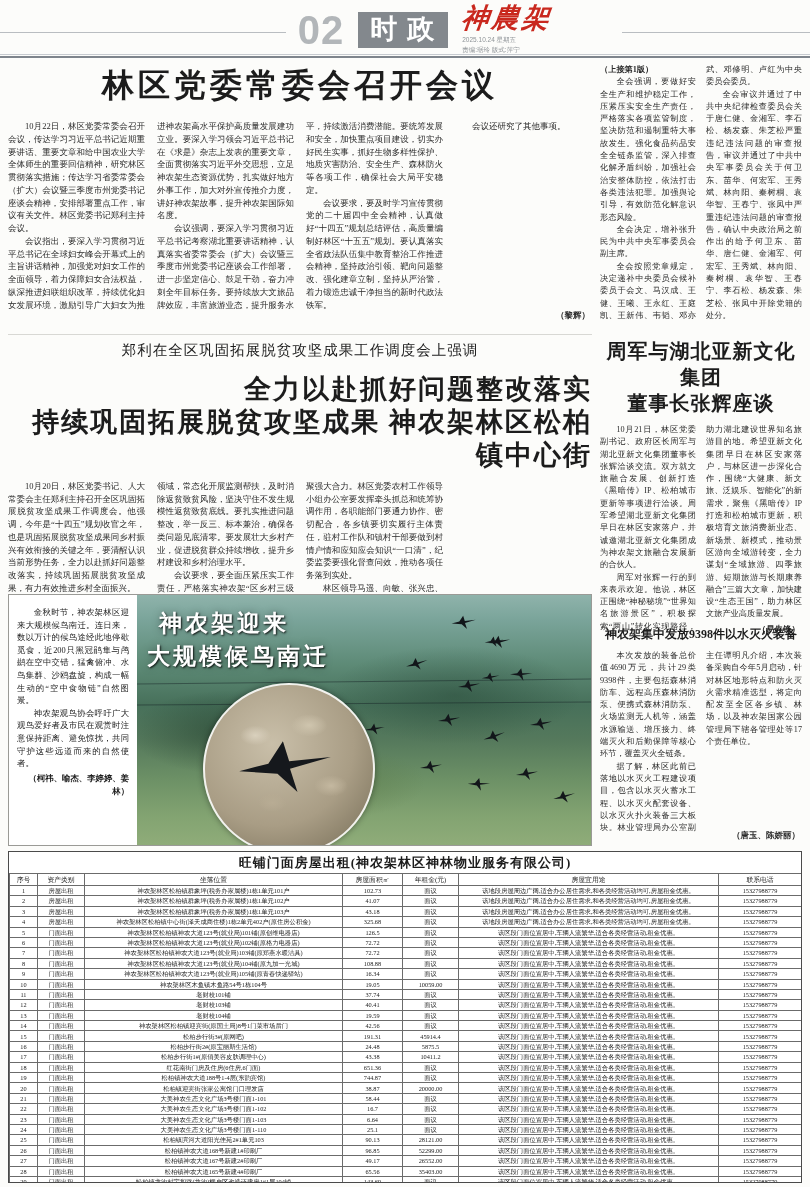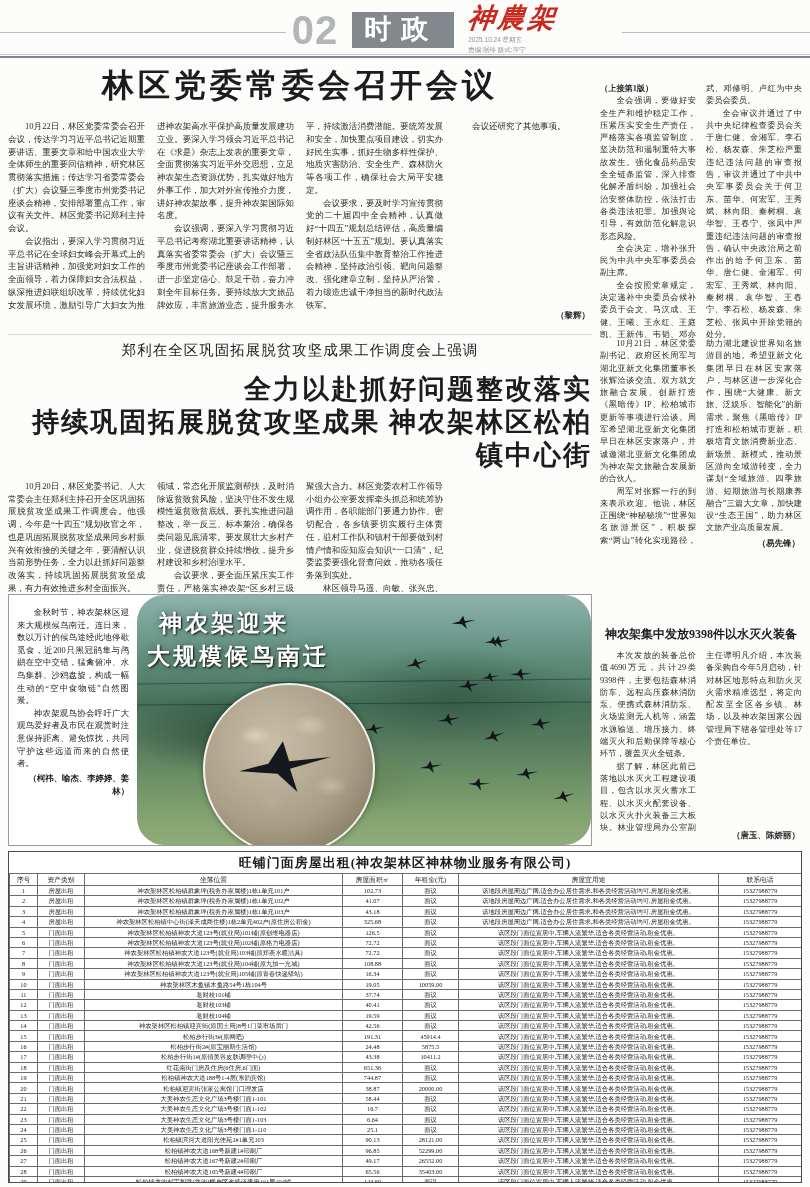--- a/index.html
+++ b/index.html
@@ -5,39 +5,39 @@
   html,body{margin:0;padding:0;background:#e8e8e6;}
   .page{position:relative;width:810px;height:1187px;background:#fcfcfa;margin:0 auto;
         font-family:"Liberation Serif","DejaVu Serif",serif;color:#1c1c1c;overflow:hidden;}
   
   .masthead{position:absolute;top:4px;left:0;right:0;height:52px;display:flex;justify-content:center;align-items:center;gap:14px;}
   .side-line{position:absolute;top:32px;height:1px;background:#b9bdc1;}
   .side-line.l{left:0;width:286px;}
   .side-line.r{right:0;width:188px;}
   .pagenum{font-family:"Liberation Sans","DejaVu Sans",sans-serif;font-size:40px;font-weight:bold;color:#b2b6b9;letter-spacing:1px;margin-left:40px;}
   .section-badge{background:#83888d;color:#fff;font-family:"Liberation Sans","DejaVu Sans",sans-serif;
-        font-size:27px;font-weight:bold;letter-spacing:10px;padding:3px 16px 3px 12px;line-height:1.1;}
+        font-size:27px;font-weight:bold;letter-spacing:10px;padding:3px 4px 3px 12px;line-height:1.1;}
   .brand{display:flex;flex-direction:column;align-items:flex-start;}
   .paper-logo{color:#c9281e;font-size:27px;font-weight:bold;font-style:italic;letter-spacing:3px;transform:skewX(-6deg);line-height:1;}
   .dateline{font-family:"Liberation Sans","DejaVu Sans",sans-serif;font-size:6.5px;color:#8f9498;line-height:1.5;margin-top:3px;}
   .rule-top{position:absolute;top:54px;left:0;right:0;height:1px;background:#c7cbd0;}
   .rule-main{position:absolute;top:56px;left:0;right:0;height:2px;background:#7e858c;}
   
   .para{margin:0;text-indent:2em;text-align:justify;}
   .body-text{font-size:8.5px;line-height:1.5;color:#2a2a2a;column-fill:auto;overflow:hidden;position:relative;}
   .col4{column-count:4;column-gap:12px;}
   .col2{column-count:2;column-gap:10px;}
   .byline{position:absolute;right:2px;bottom:0;background:#fcfcfa;font-weight:bold;font-size:8.5px;padding-left:6px;}
   
   .article-main{position:absolute;top:62px;left:8px;width:584px;height:270px;}
   .article-main h1{margin:2px 0 12px;font-size:32px;letter-spacing:4px;text-align:center;font-weight:bold;}
   .article-main .body-text{height:202px;}
   
   .continued{position:absolute;top:64px;left:600px;width:202px;height:268px;}
-  .continued .body-text{height:268px;font-size:8.2px;margin-top:19px;}
+  .continued .body-text{height:268px;font-size:8.2px;}
   .cont-label{font-weight:bold;text-indent:0;}
   
   .article-poverty{position:absolute;top:334px;left:8px;width:584px;height:256px;border-top:1px solid #d8d8d4;padding-top:4px;}
   .kicker{text-align:center;font-size:14.5px;margin:2px 0 13px;letter-spacing:1px;}
   .headline-big{text-align:right;font-size:27px;font-weight:bold;letter-spacing:2px;line-height:1.22;margin:0;}
   .article-poverty .body-text{height:158px;margin-top:8px;}
   
   .article-zhoujun{position:absolute;top:338px;left:600px;width:202px;height:282px;}
   .article-zhoujun h2{margin:0 0 8px;font-size:20px;text-align:center;letter-spacing:1px;line-height:1.3;font-weight:bold;}
   .article-zhoujun .body-text{height:212px;font-size:8.2px;}
@@ -46,21 +46,21 @@
   .article-equipment .body-text{height:192px;font-size:8.2px;}
   
   .photo-box{position:absolute;top:594px;left:8px;width:584px;height:252px;border:1px solid #9a9a96;display:flex;background:#fff;box-sizing:border-box;}
   .caption-col{width:128px;padding:12px 8px 6px;font-size:8.4px;line-height:1.5;box-sizing:border-box;}
   .caption-col .sig{text-align:right;font-weight:bold;margin-top:2px;}
   .photo{flex:1;position:relative;overflow:hidden;
      background:
        radial-gradient(140px 60px at 20% 55%, rgba(20,45,30,.45), transparent 70%),
        radial-gradient(180px 70px at 70% 40%, rgba(25,55,40,.38), transparent 70%),
        radial-gradient(120px 50px at 45% 75%, rgba(90,120,70,.5), transparent 70%),
-       linear-gradient(180deg,#8fb3ab 0%,#7aa49a 10%,#5d8a76 28%,#47705a 44%,#55795c 58%,#6d9166 74%,#82a371 88%,#8fac79 100%); border-radius: 27px;}
+       linear-gradient(180deg,#8fb3ab 0%,#7aa49a 10%,#5d8a76 28%,#47705a 44%,#55795c 58%,#6d9166 74%,#82a371 88%,#8fac79 100%);}
   .wire{position:absolute;left:0;right:0;height:1px;background:rgba(20,30,35,.45);}
   .overlay-title{position:absolute;top:12px;left:22px;color:#fff;font-weight:bold;font-size:23px;letter-spacing:3px;
      text-shadow:1px 1px 2px rgba(0,0,0,.85),0 0 8px rgba(0,0,0,.35);line-height:1.45;}
   .overlay-title .l2{margin-left:-12px;}
   .inset-circle{position:absolute;left:66px;bottom:-10px;width:168px;height:168px;border-radius:50%;border:2px solid #f2f2ee;
      background:
        radial-gradient(22px 14px at 30% 30%, #d9d0bd, transparent 70%),
        radial-gradient(26px 16px at 62% 24%, #cfc5ae, transparent 70%),
        radial-gradient(24px 15px at 75% 60%, #c4b8a0, transparent 70%),
        radial-gradient(20px 13px at 40% 70%, #b8ac94, transparent 70%),
@@ -124,20 +124,24 @@
     <div class="body-text col4">
       <p class="para">10月20日，林区党委书记、人大常委会主任郑利主持召开全区巩固拓展脱贫攻坚成果工作调度会。他强调，今年是“十四五”规划收官之年，也是巩固拓展脱贫攻坚成果同乡村振兴有效衔接的关键之年，要清醒认识当前形势任务，全力以赴抓好问题整改落实，持续巩固拓展脱贫攻坚成果，有力有效推进乡村全面振兴。</p>
         <p class="para">会议指出，各级各部门要把巩固拓展脱贫攻坚成果作为重大政治任务，聚焦“三保障”和饮水安全等重点领域，常态化开展监测帮扶，及时消除返贫致贫风险，坚决守住不发生规模性返贫致贫底线。要扎实推进问题整改，举一反三、标本兼治，确保各类问题见底清零。要发展壮大乡村产业，促进脱贫群众持续增收，提升乡村建设和乡村治理水平。</p>
         <p class="para">会议要求，要全面压紧压实工作责任，严格落实神农架“区乡村三级书记抓乡村振兴”要求，实行“区级领导包乡、乡（镇）干部包村、村干部包组到户”机制，为推进乡村振兴凝聚强大合力。林区党委农村工作领导小组办公室要发挥牵头抓总和统筹协调作用，各职能部门要通力协作、密切配合，各乡镇要切实履行主体责任，驻村工作队和镇村干部要做到村情户情和应知应会知识“一口清”，纪委监委要强化督查问效，推动各项任务落到实处。</p>
         <p class="para">林区领导马遥、向敏、张兴忠、陈为、邓利芳、周立双参加会议。</p>
         <span class="byline">（黎辉、肖庆兵）</span>
     </div>
   </div>
 
   <div class="article-zhoujun">
+    <h2>
+      <span>周军与湖北亚新文化集团</span><br>
+      <span>董事长张辉座谈</span>
+    </h2>
     <div class="body-text col2">
       <p class="para">10月21日，林区党委副书记、政府区长周军与湖北亚新文化集团董事长张辉洽谈交流。双方就文旅融合发展、创新打造《黑暗传》IP、松柏城市更新等事项进行洽谈。周军希望湖北亚新文化集团早日在林区安家落户，并诚邀湖北亚新文化集团成为神农架文旅融合发展新的合伙人。</p>
         <p class="para">周军对张辉一行的到来表示欢迎。他说，林区正围绕“神秘秘境”“世界知名旅游景区”，积极探索“两山”转化实现路径，助力湖北建设世界知名旅游目的地。希望亚新文化集团早日在林区安家落户，与林区进一步深化合作，围绕“大健康、新文旅、泛娱乐、智能化”的新需求，聚焦《黑暗传》IP打造和松柏城市更新，积极培育文旅消费新业态、新场景、新模式，推动景区游向全域游转变，全力谋划“全域旅游、四季旅游、短期旅游与长期康养融合”三篇大文章，加快建设“生态王国”，助力林区文旅产业高质量发展。</p>
         <span class="byline">（易先锋）</span>
     </div>
   </div>
 
   <div class="article-equipment">
     <h2>神农架集中发放9398件以水灭火装备</h2>
     <div class="body-text col2">

